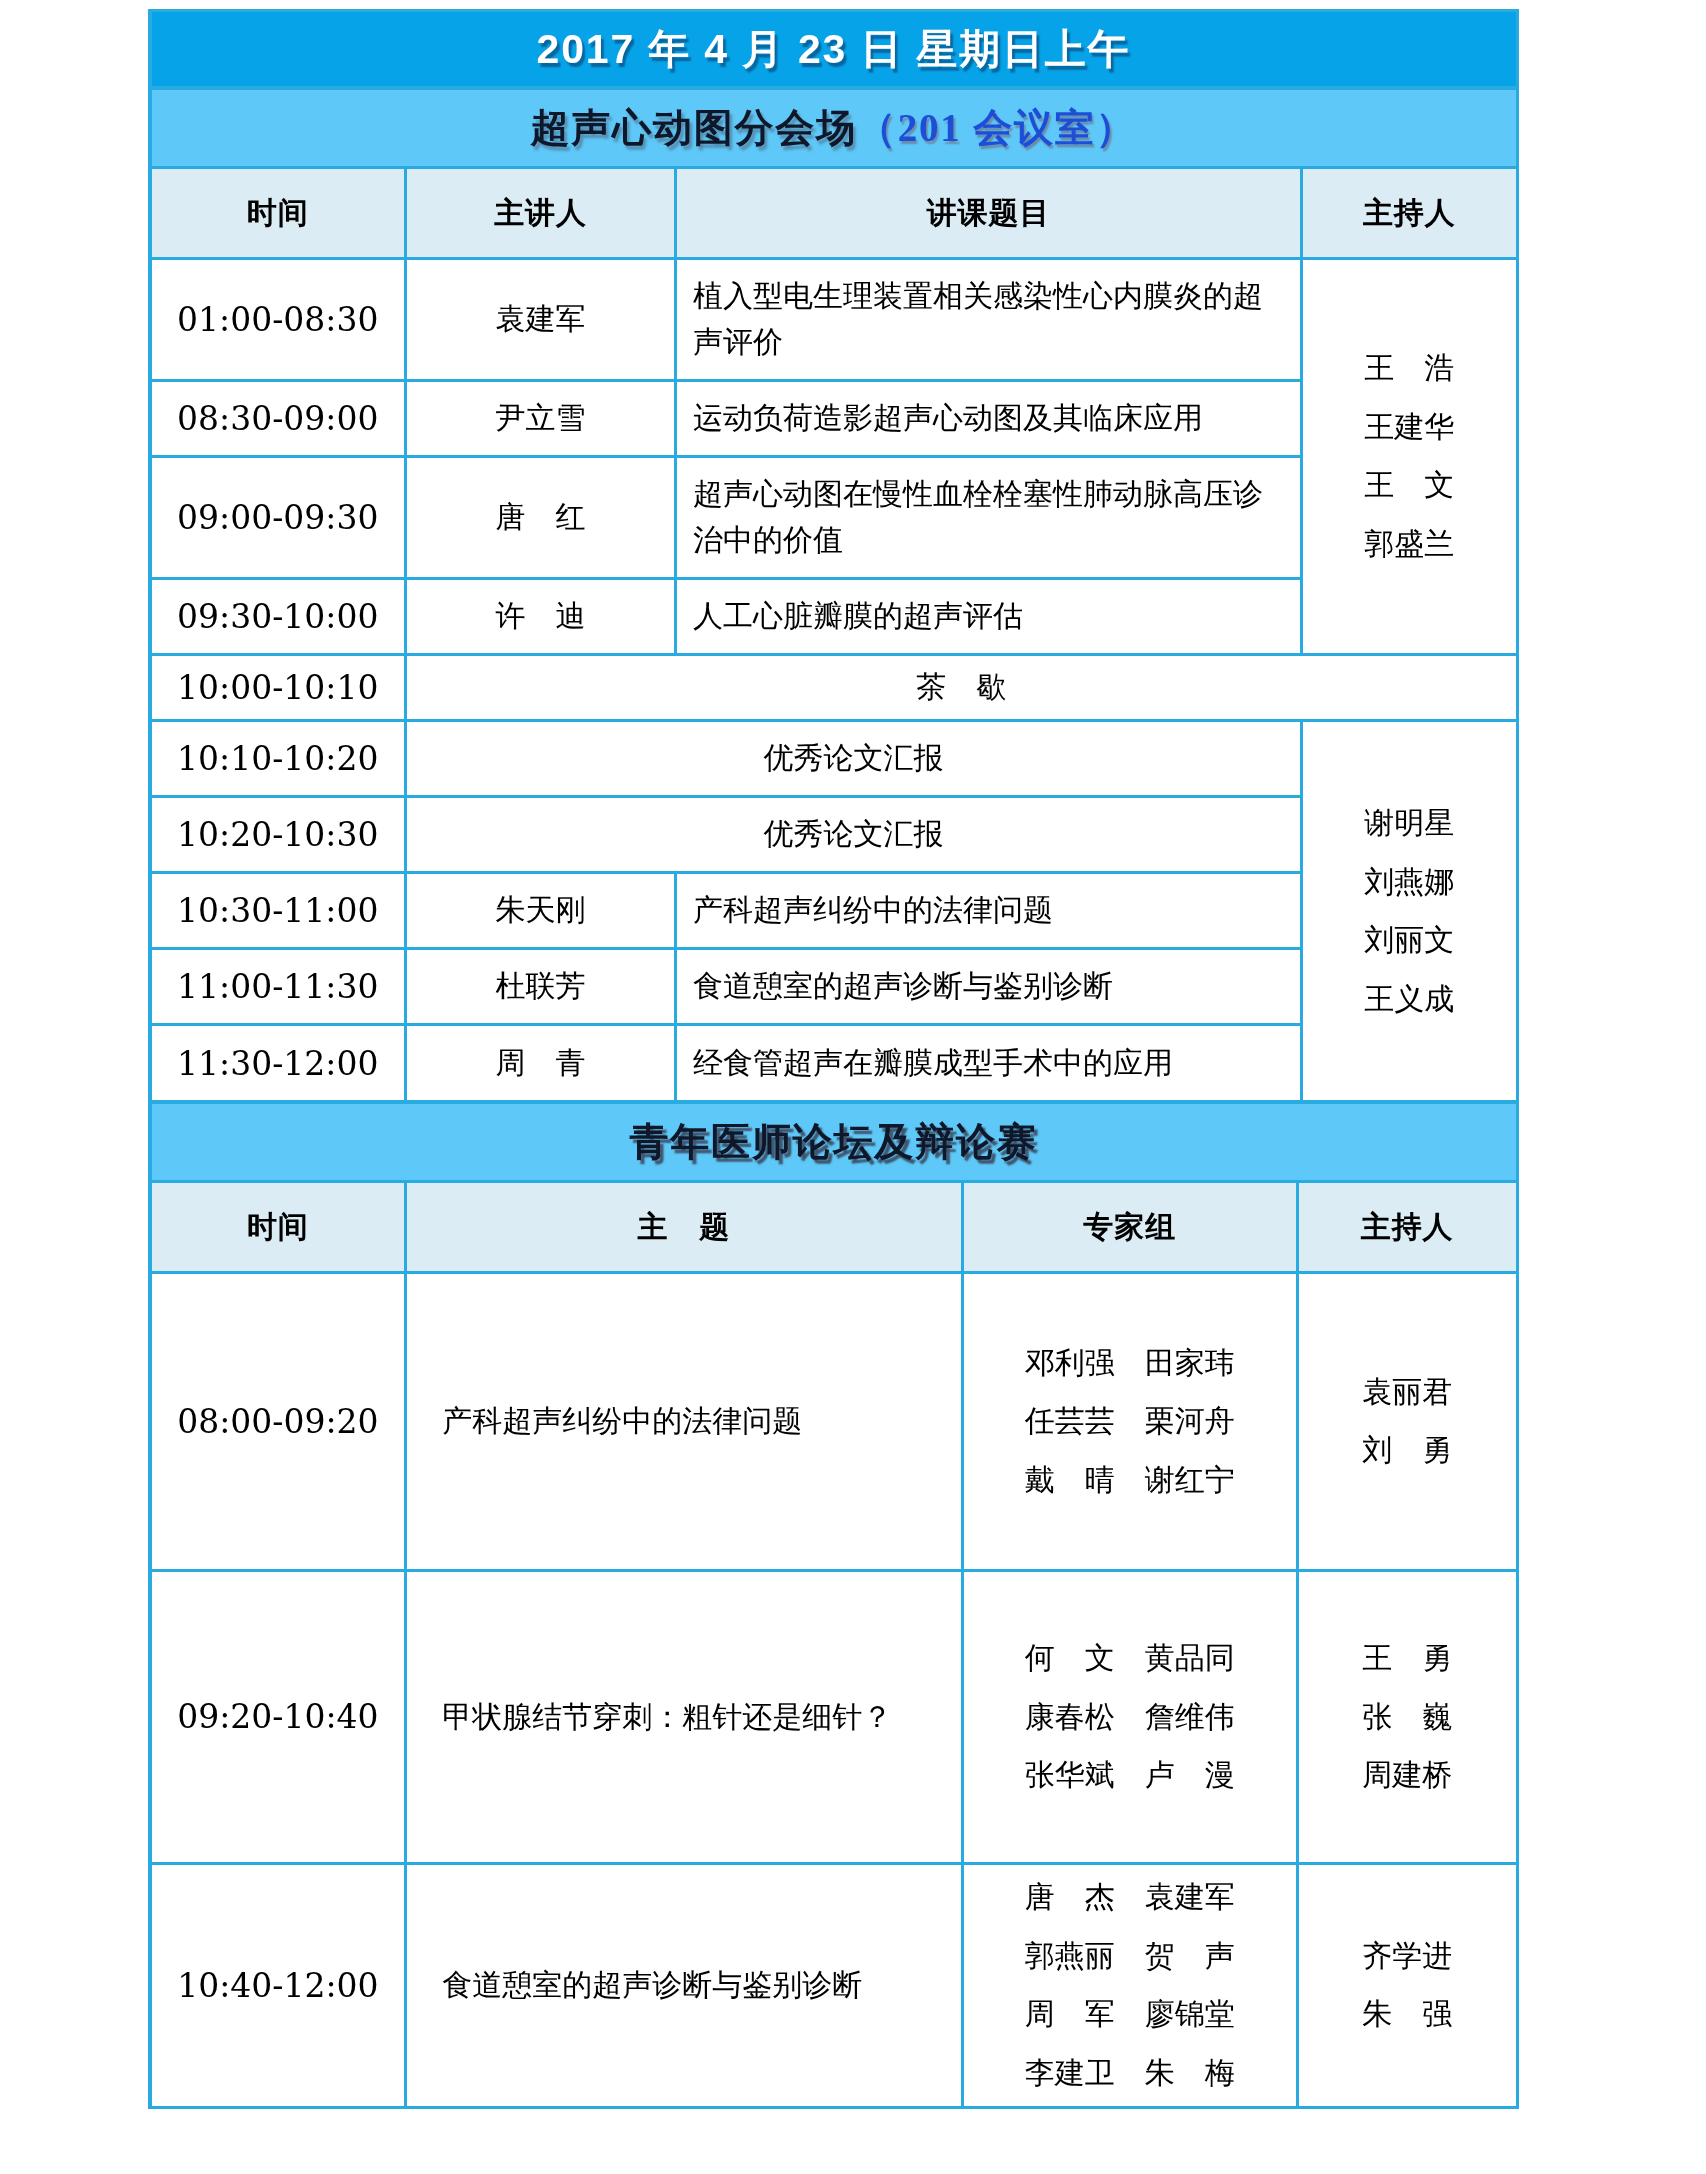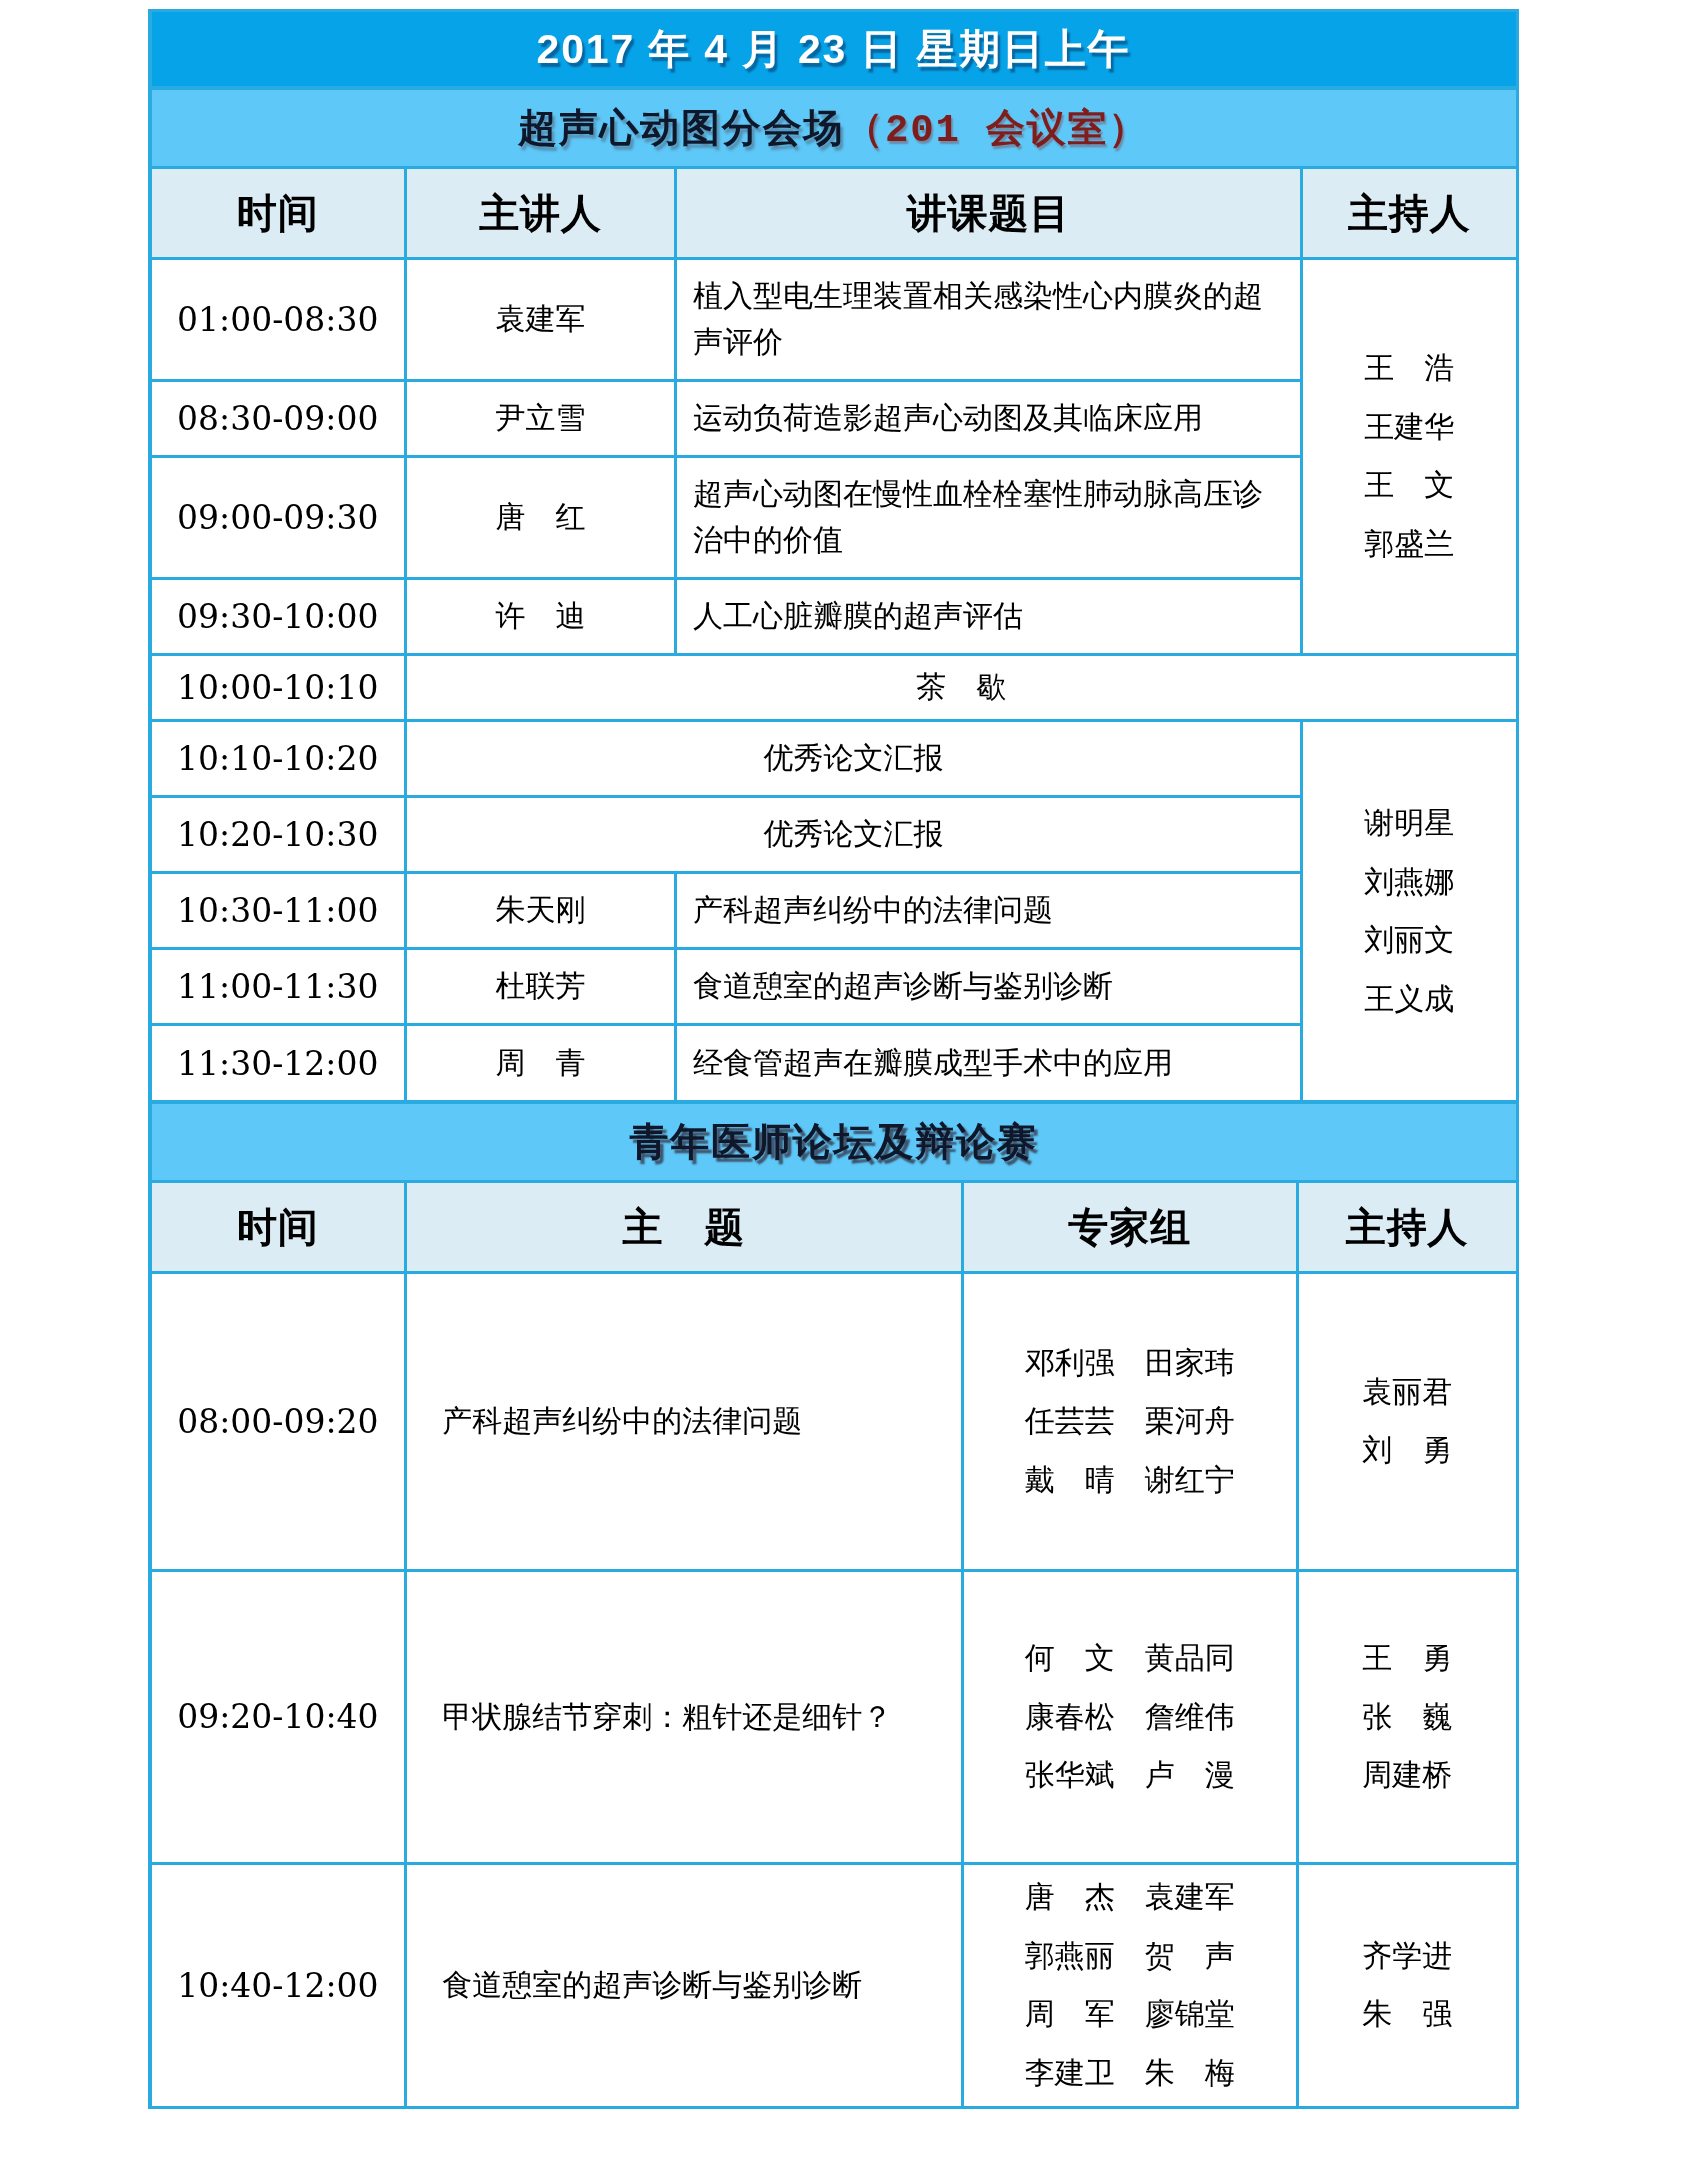--- a/index.html
+++ b/index.html
@@ -34,44 +34,44 @@
     font-size:39px;
   }
   .band-white{
     color:#0f172a;
     text-shadow:2.7px 3.5px 2.7px rgba(80,110,140,0.65);
   }
   .band3 .band-white{
     text-shadow:3.5px 3.5px 1.8px rgba(55,55,75,0.8);
   }
   .band-red{
-    color:#7f1d1d;
+    color:#1d4ed8;
     text-shadow:1.8px 2.7px 1.8px rgba(130,30,30,0.35);
-    font-family:Liberation Mono, monospace;
+    font-family:Liberation Serif, serif;
   }
   table{
     width:100%;
     border-collapse:collapse;
     border:hidden;
     table-layout:fixed;
     background:#ffffff;
   }
   td{
     border:3.5px solid #29abe2;
     text-align:center;
     vertical-align:middle;
     font-size:30px;
     padding:3.5px 7px;
     box-sizing:border-box;
     overflow:hidden;
   }
   tr.hdr td{
     background:#dcecf4;
     font-weight:bold;
-    font-size:40px;
+    font-size:30px;
     height:89px;
     letter-spacing:0.9px;
   }
   .t-time{font-size:33px;}
   .t-topic{text-align:left;padding:8.9px 16px;line-height:1.55;}
   .t-topic2{text-align:left;padding:8.9px 8.9px 8.9px 35px;line-height:1.55;}
   .multiline{white-space:pre-line;line-height:1.95;}
   .row-tall{height:122px;}
   .row-short{height:76px;padding-left:36px;}
   .row-tea{height:66px;}

